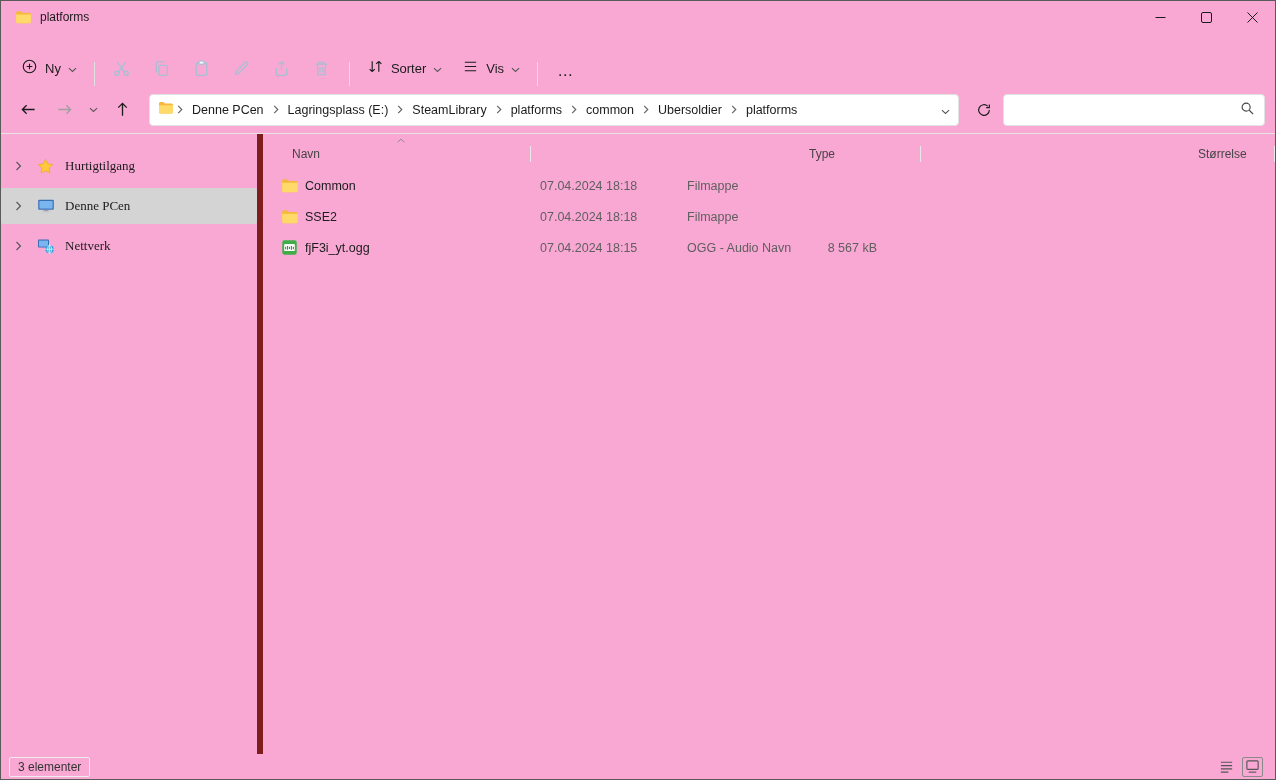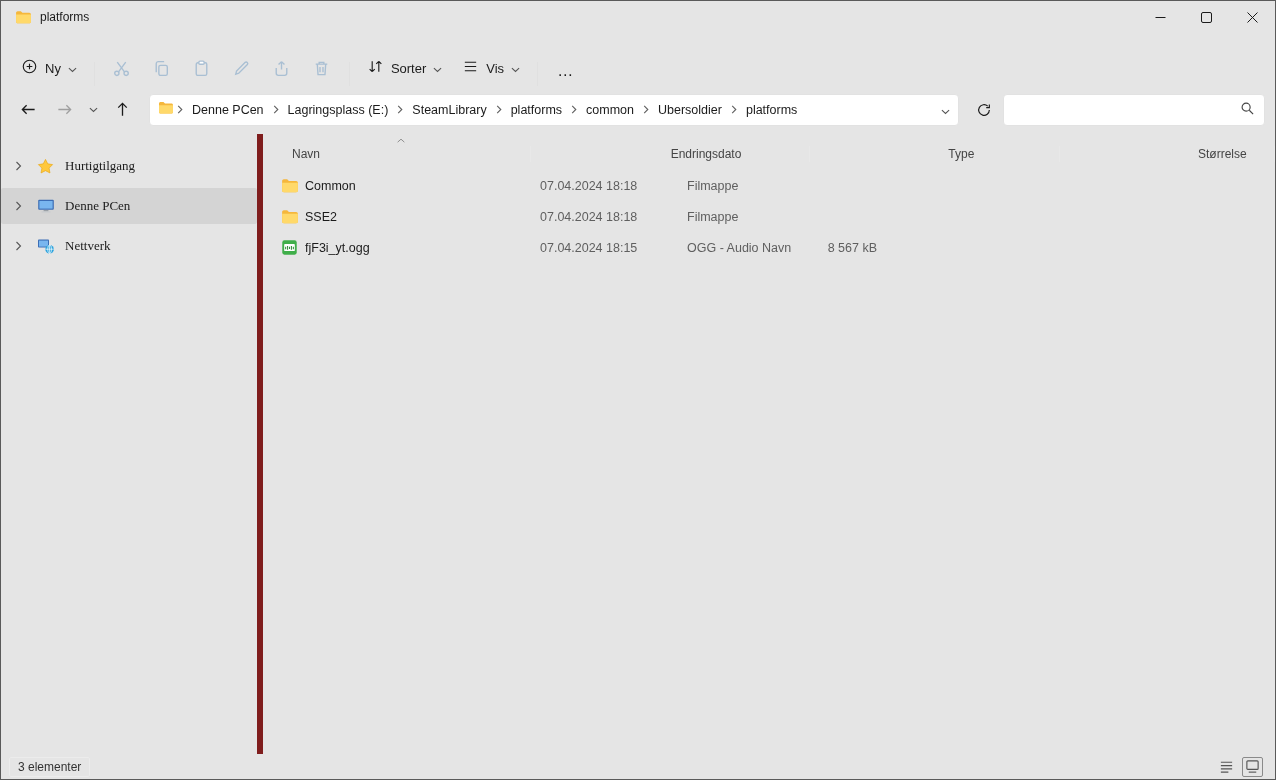--- a/index.html
+++ b/index.html
@@ -1,19 +1,19 @@
 <!DOCTYPE html>
 <html><head>
 <meta charset="utf-8">
 <style>
   * { margin:0; padding:0; box-sizing:border-box; }
   html,body { width:1276px; height:780px; background:#444; }
   body { font-family:"Liberation Sans", sans-serif; }
   .window{
-    position:absolute; inset:0; background:#e5e5e5; border:1px solid #5a5a5a;
+    position:absolute; inset:0; background:#f9a8d4; border:1px solid #5a5a5a;
     display:flex; flex-direction:column; color:#1b1b1b; overflow:hidden;
   }
   
   .titlebar{ height:32px; display:flex; align-items:center; flex:0 0 auto; }
   .titlebar .app-icon{ margin-left:14px; display:flex; }
   .titlebar .title{ margin-left:8px; font-size:12px; color:#1b1b1b; }
   .win-controls{ margin-left:auto; display:flex; height:100%; }
   .win-btn{ width:46px; height:100%; display:flex; align-items:center; justify-content:center;
             background:transparent; border:none; cursor:default; }
   
@@ -335,23 +335,20 @@
     <div class="main">
       <div class="cols">
         <div class="col col-name">
           <span class="sort-caret">
             <svg width="9" height="5" viewBox="0 0 10 6" fill="none" stroke="#888" stroke-width="1.1">
                 <path d="M1 5l4-3.6L9 5"></path>
               </svg>
           </span>
           <span>Navn</span>
         </div>
-        <div class="col col-date">
-            <span>Endringsdato</span>
-          </div>
         <div class="col col-type">
             <span>Type</span>
           </div>
         <div class="col col-size">
             <span>Størrelse</span>
           </div>
       </div>
 
       <div class="row">
         <div class="cell-name">

